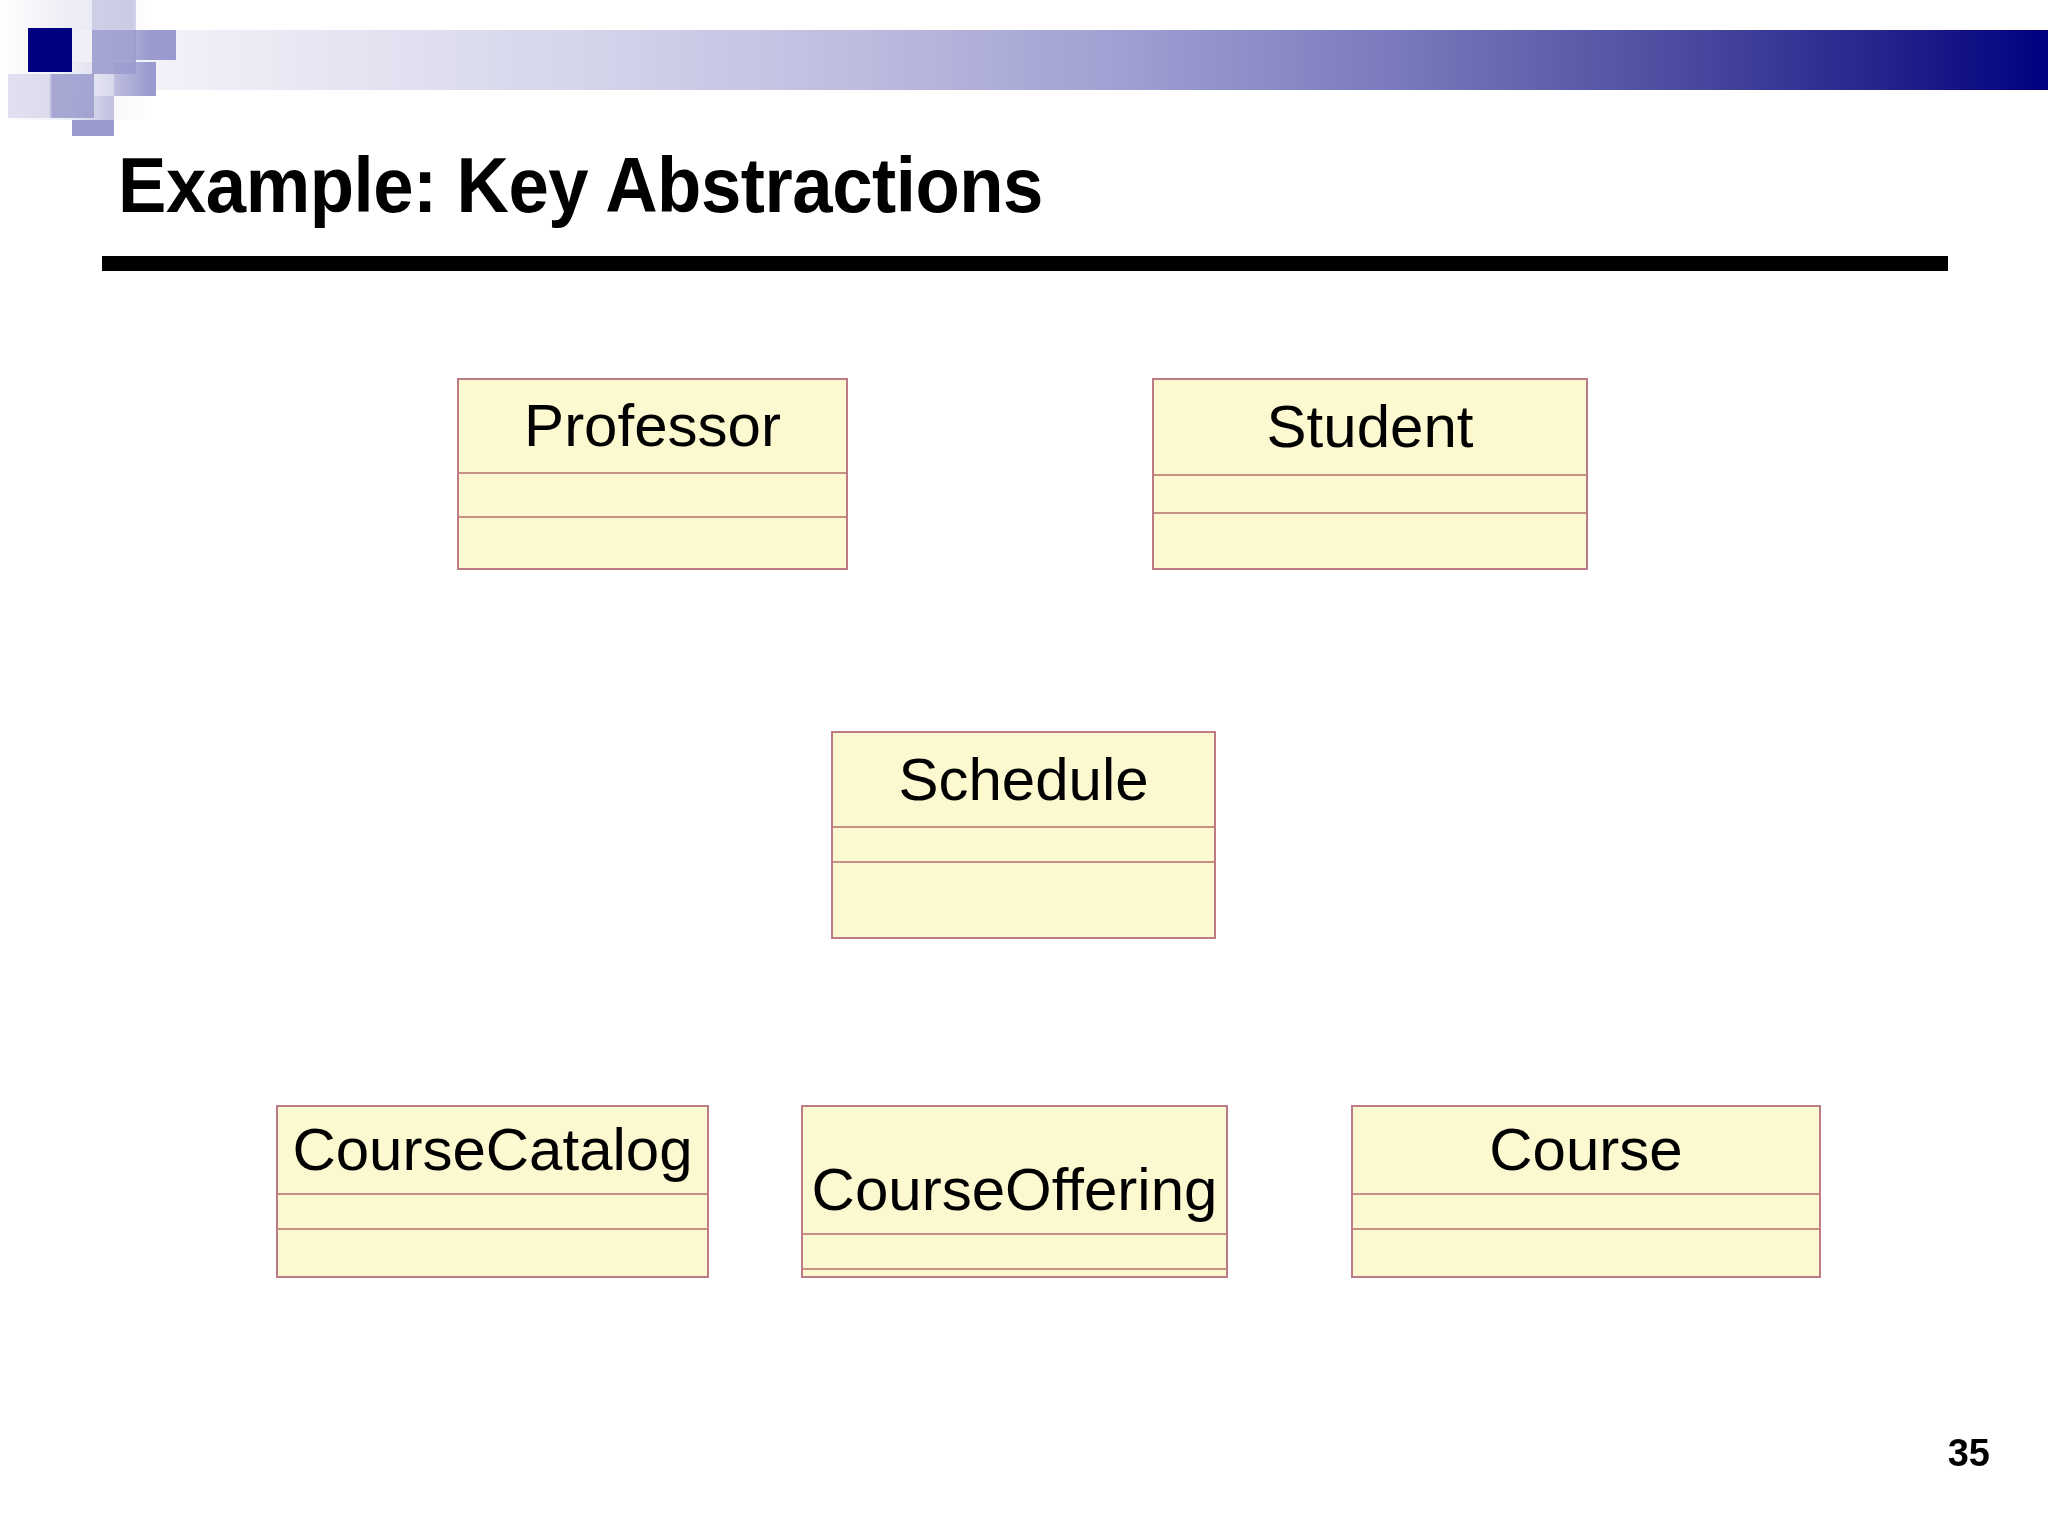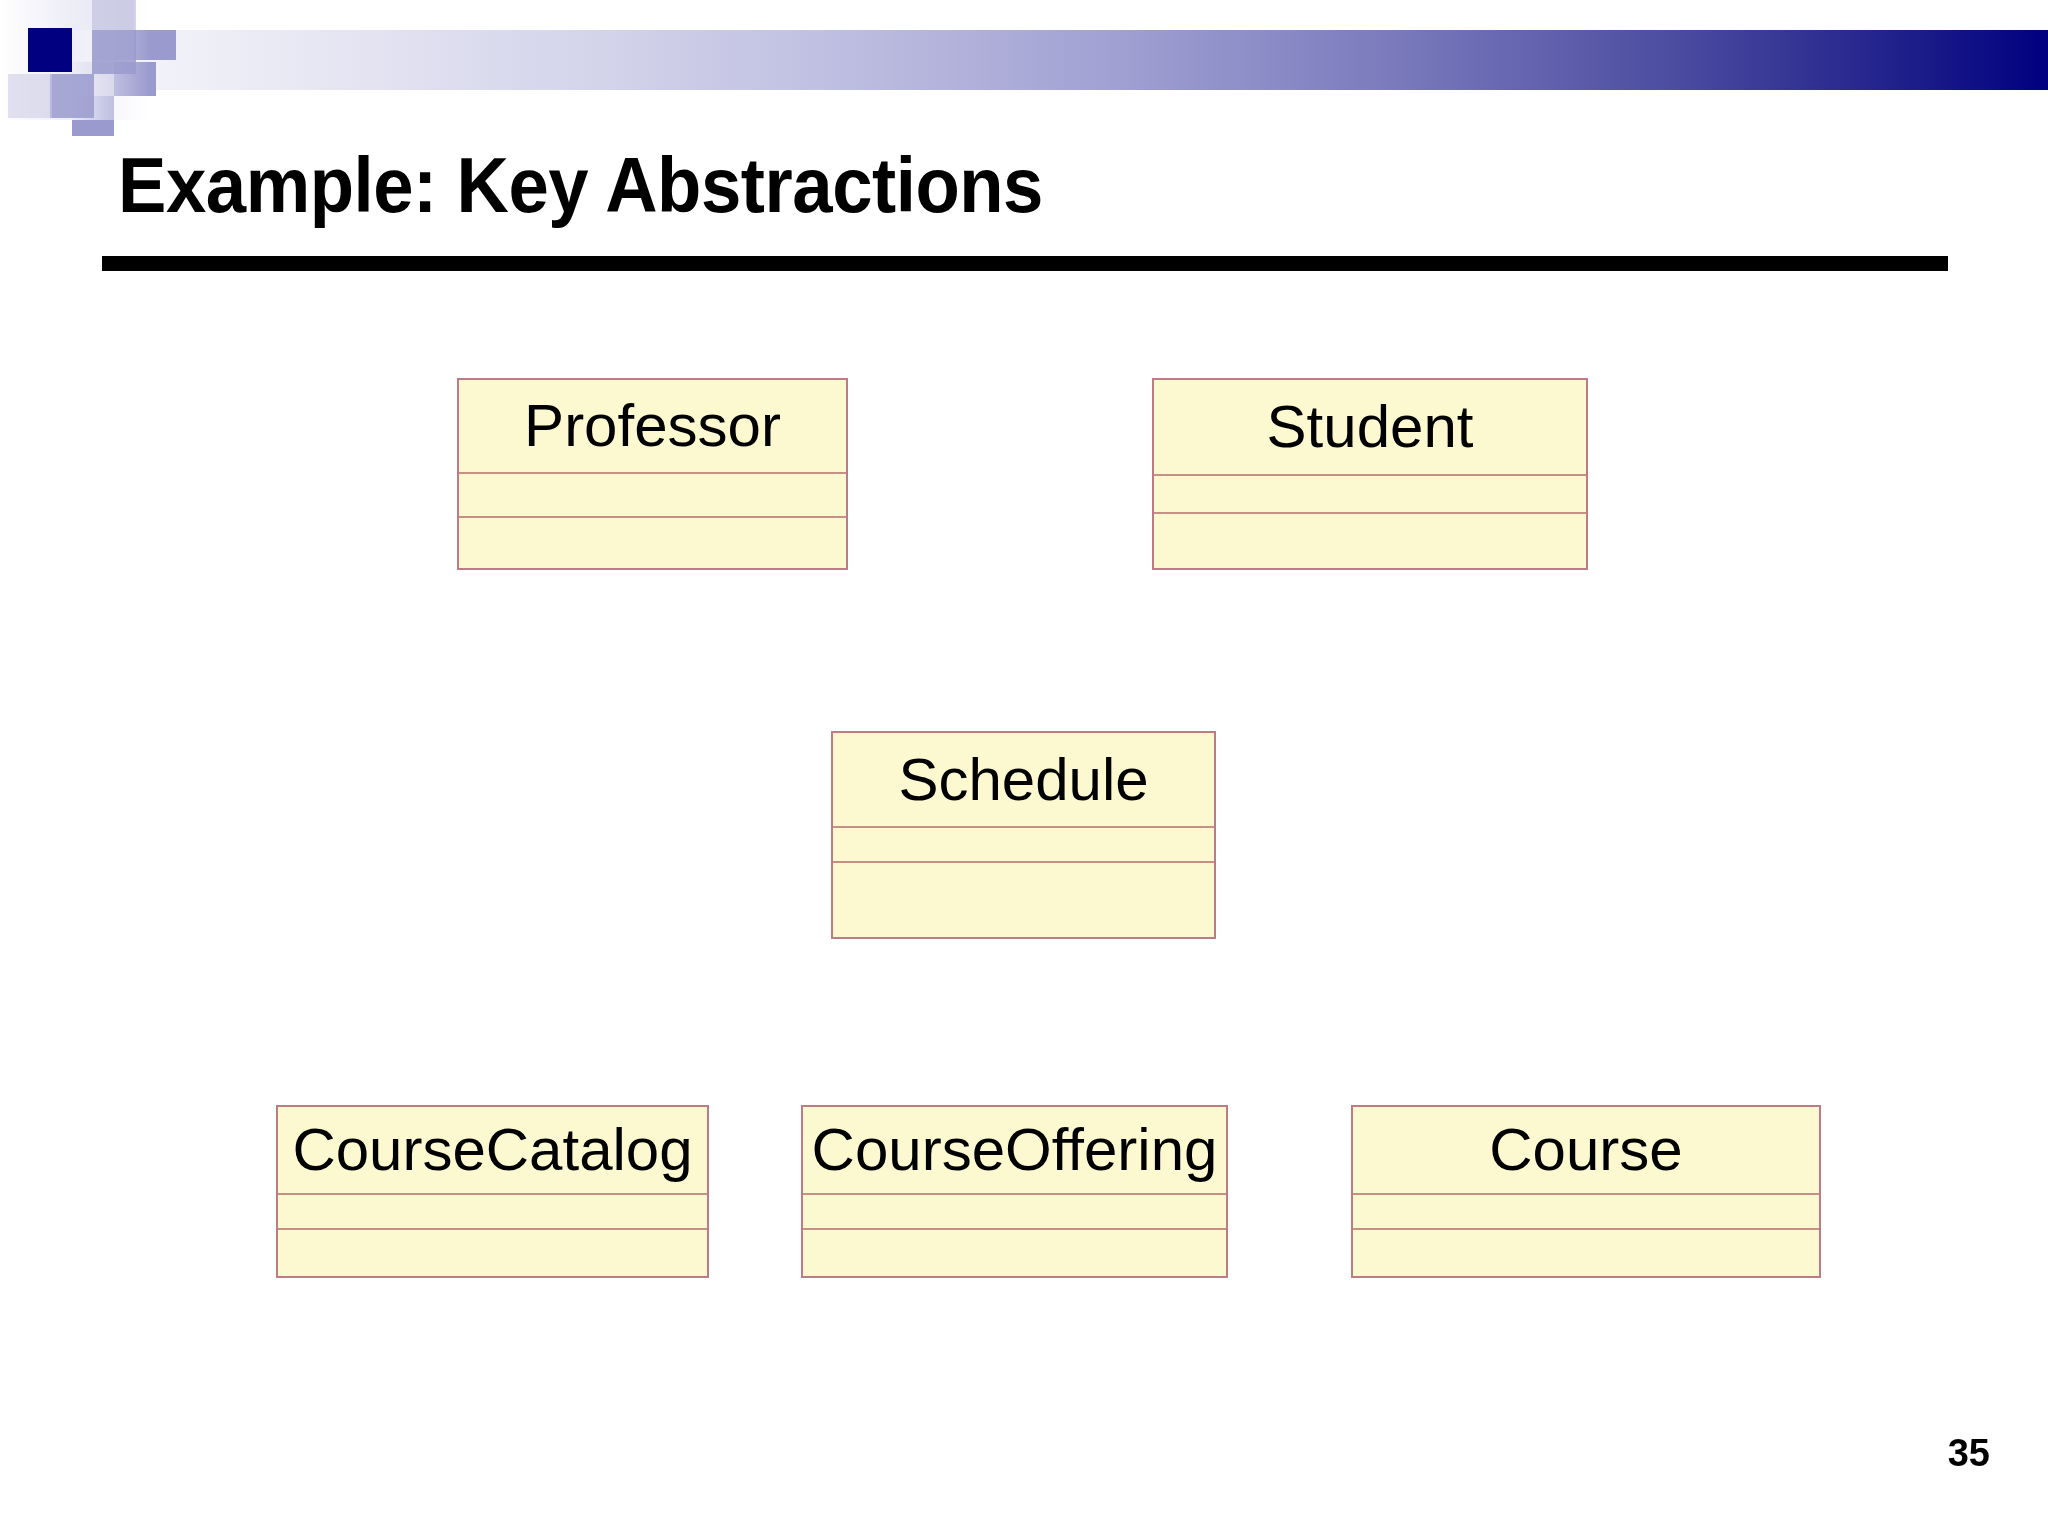--- a/index.html
+++ b/index.html
@@ -156,21 +156,21 @@
     <div class="uml-ops" style="height:46px;"></div>
   </div>
 
   <div class="uml-class" style="left:831px; top:731px; width:385px; height:208px;">
     <div class="uml-name" style="height:95px;">Schedule</div>
     <div class="uml-attrs" style="height:35px;"></div>
     <div class="uml-ops" style="height:74px;"></div>
   </div>
 
   <div class="uml-class" style="left:801px; top:1105px; width:427px; height:173px;">
-    <div class="uml-name" style="height:88px;">CourseOffering</div>
+    <div class="uml-name" style="height:88px;margin-top:40px;">CourseOffering</div>
     <div class="uml-attrs" style="height:35px;"></div>
     <div class="uml-ops" style="height:46px;"></div>
   </div>
 
   <div class="uml-class" style="left:1351px; top:1105px; width:470px; height:173px;">
     <div class="uml-name" style="height:88px;">Course</div>
     <div class="uml-attrs" style="height:35px;"></div>
     <div class="uml-ops" style="height:46px;"></div>
   </div>
 

